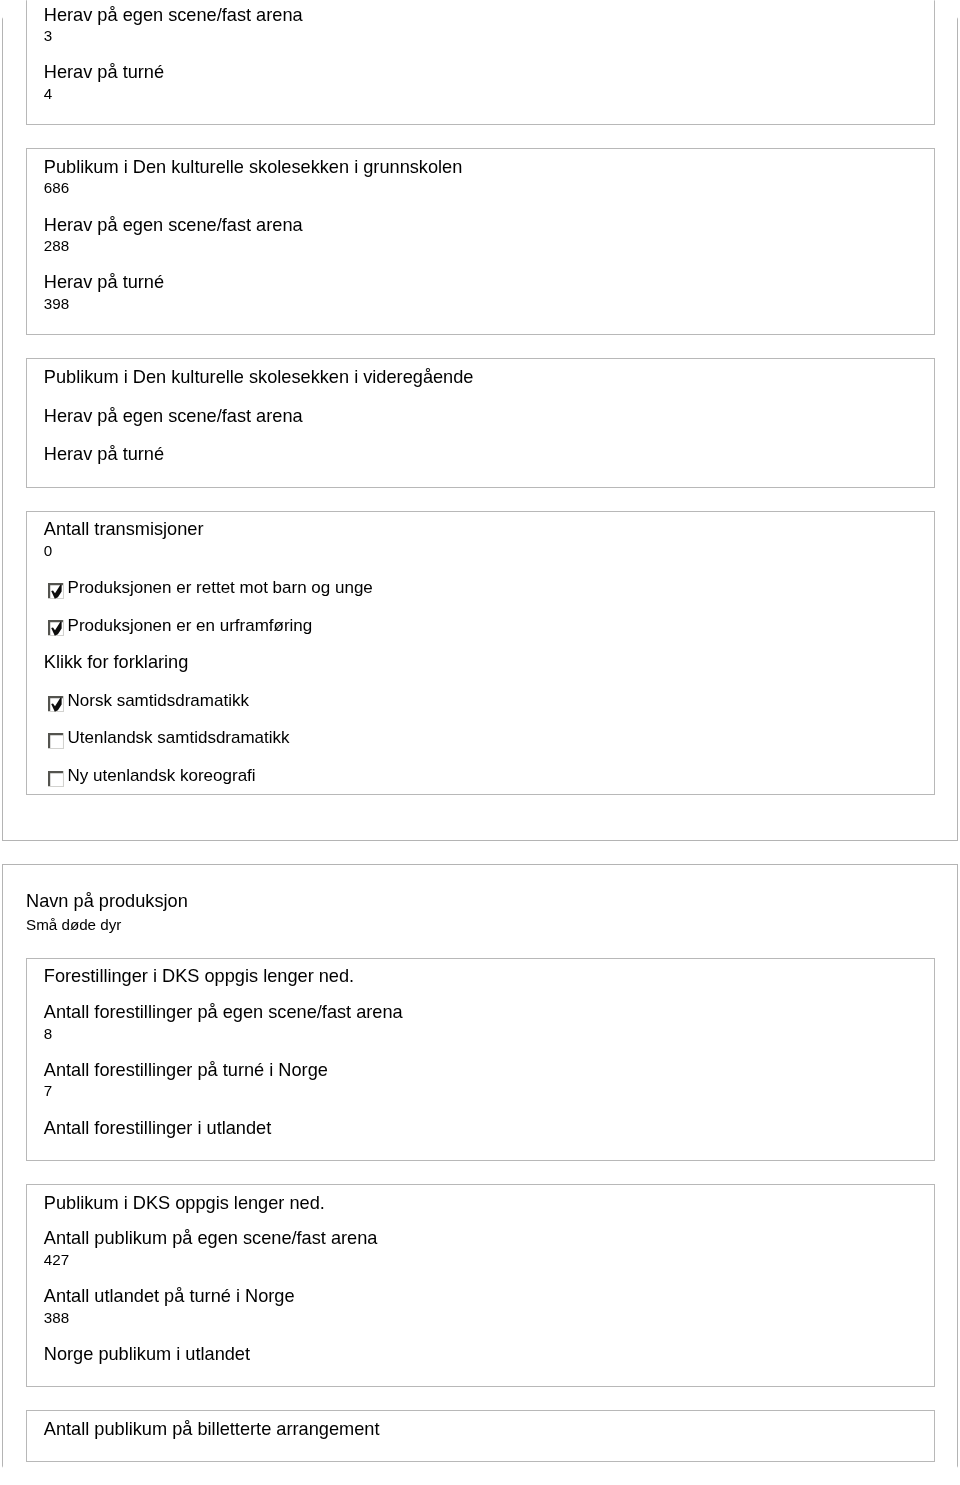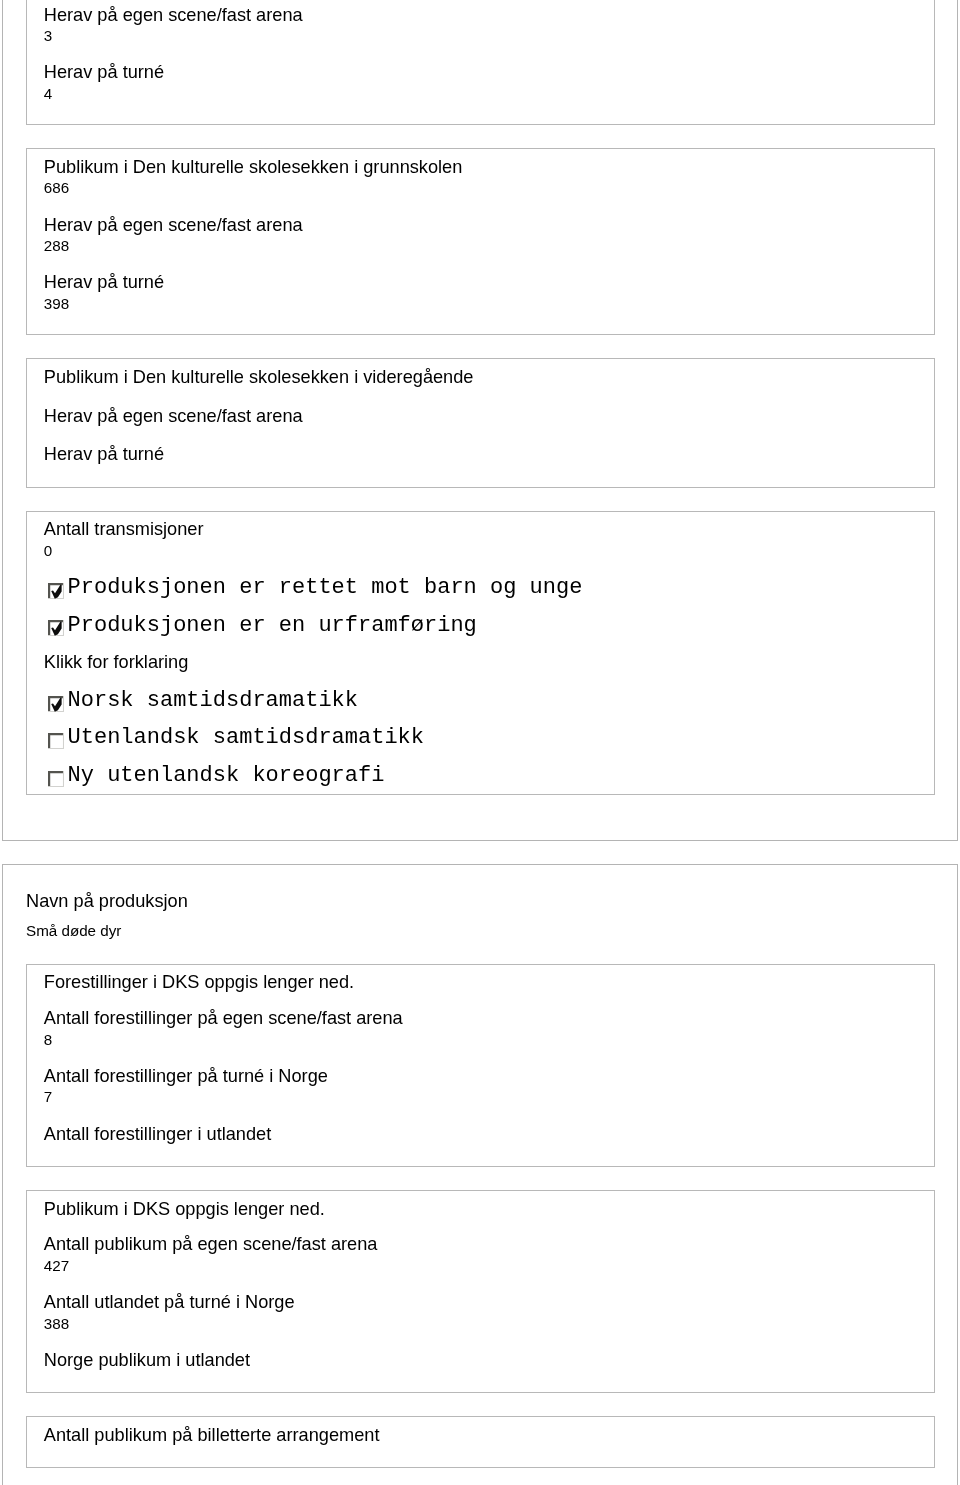--- a/index.html
+++ b/index.html
@@ -4,21 +4,21 @@
 <title>Rapportering</title>
 <style>
   html,body{margin:0;padding:0;background:#ffffff;}
   body{
     font-family:"Liberation Sans",sans-serif;
     color:#000000;
     font-size:18.2px;
     line-height:21px;
     -webkit-font-smoothing:antialiased;
   }
-  .page{position:relative;width:960px;height:1485px;overflow:hidden;background:#fff;}
+  .page{position:relative;width:960px;height:1485px;overflow:hidden;background:#fff;border-radius:30px;}
   .shell{position:absolute;left:0;top:-28.24px;width:960px;transform:translateZ(0);backface-visibility:hidden;}
 
   .group{
     border:1px solid #b4b4b4;
     margin:0 2px 23.1px 2px;
     padding:23.1px 22px 22.4px 23px;
   }
 
   .panel{
     border:1px solid #b8b8b8;
@@ -42,30 +42,29 @@
     line-height:17px;
     margin-top:1.48px;
   }
 
   .prodname{
     position:relative;
     margin:2px 0 25.2px 0;
     font-size:18.2px;
     line-height:21px;
   }
-  .prodname .val{display:block;font-size:15.2px;line-height:17px;margin-top:10px;}
+  .prodname .val{display:block;font-size:15.2px;line-height:17px;margin-top:4px;}
 
   .cbrow{
     position:relative;
     margin:0 0 16.41px 16.8px;
     padding-left:23.75px;
-    font-size:22px;
+    font-size:17px;
     line-height:21px;
     white-space:nowrap;
-    font-family:Liberation Mono, monospace;
   }
   .panel > .cbrow:last-child{margin-bottom:4px;}
   .cbrow .box{
     position:absolute;
     left:4.3px;top:5.7px;
     width:15.2px;height:15.1px;
     line-height:0;
   }
 </style>
 </head>

